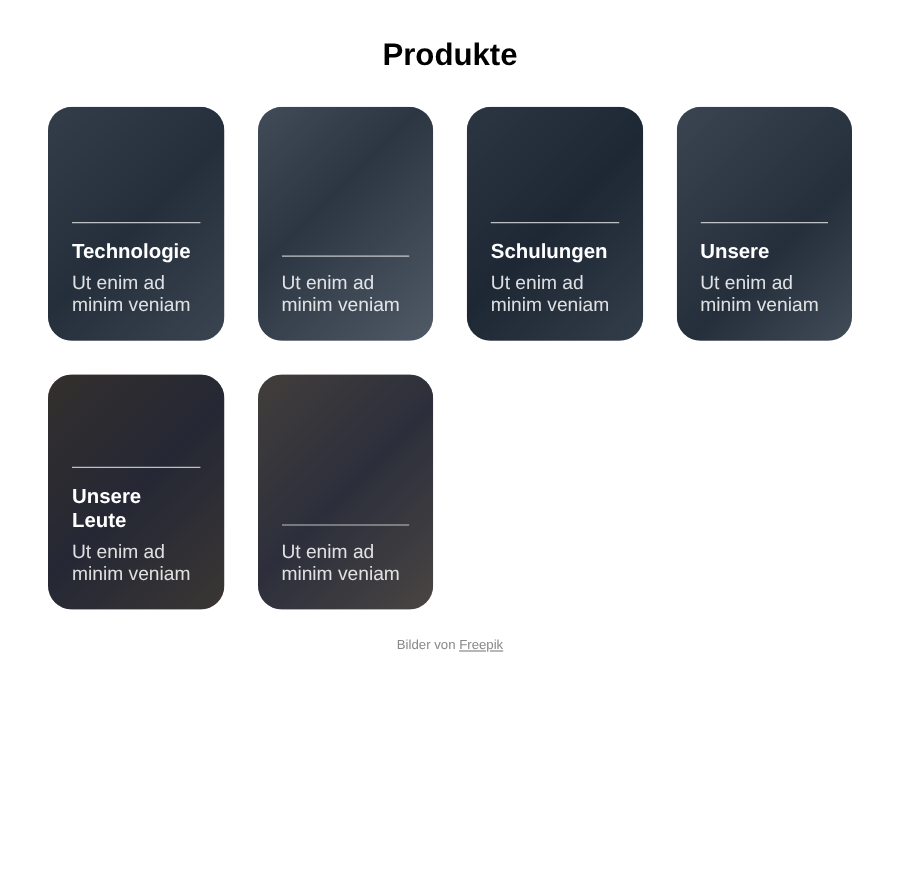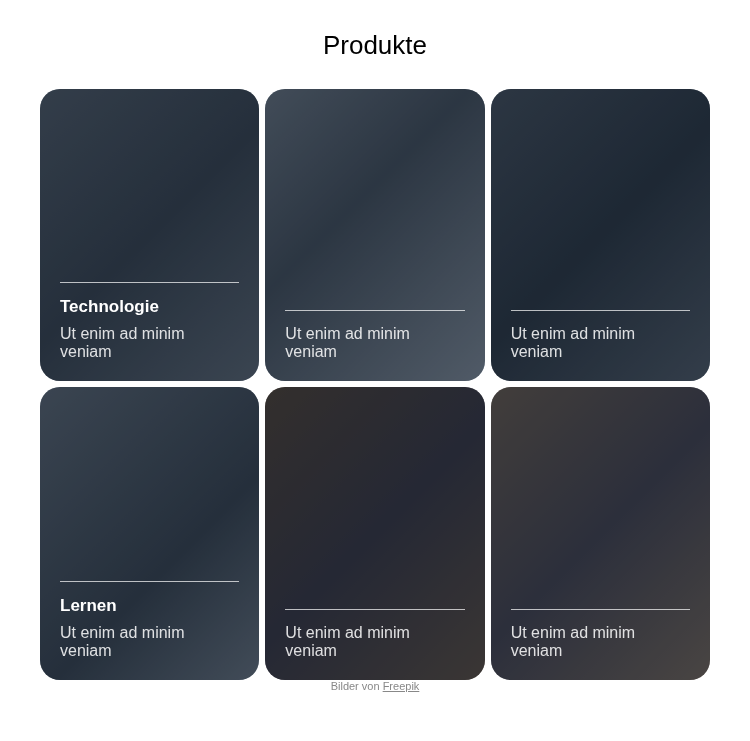--- a/index.html
+++ b/index.html
@@ -9,28 +9,28 @@
 }
 body {
   font-family: -apple-system, BlinkMacSystemFont, "Segoe UI", Arial, sans-serif;
   background: #ffffff;
   width: 750px;
   padding: 30px 40px 20px;
 }
 .page-title {
   text-align: center;
   font-size: 26px;
-  font-weight: 400;
+  font-weight: 700;
   color: #000;
   margin-bottom: 28px;
 }
 .grid {
   display: grid;
-  grid-template-columns: repeat(3, 1fr);
-  gap: 6px;
+  grid-template-columns: repeat(4, 1fr);
+  gap: 28px;
 }
 .card {
   position: relative;
   border-radius: 20px;
   overflow: hidden;
   aspect-ratio: 210 / 280;
   display: flex;
   flex-direction: column;
   justify-content: flex-end;
   padding: 20px;
@@ -62,20 +62,21 @@
   margin-bottom: 8px;
 }
 .card-sub {
   font-size: 16px;
   color: rgba(255,255,255,0.85);
 }
 .attribution {
   text-align: center;
   font-size: 11px;
   color: #888;
+  margin-top: 24px;
 }
 .attribution a {
   color: #888;
   text-decoration: underline;
 }
 
 .bg1 { background: linear-gradient(135deg,#5a6a7a 0%,#3a4a5a 50%,#6a7a8a 100%); }
 .bg2 { background: linear-gradient(135deg,#7a8a9a 0%,#4a5a6a 40%,#9aaaba 100%); }
 .bg3 { background: linear-gradient(135deg,#4a5a6a 0%,#2a3a4a 50%,#5a6a7a 100%); }
 .bg4 { background: linear-gradient(135deg,#6a7a8a 0%,#3a4a5a 60%,#7a8a9a 100%); }
@@ -106,39 +107,41 @@
       <hr class="card-divider">
       <div class="card-sub">Ut enim ad minim veniam</div>
     </div>
   </div>
 
   <div class="card">
     <div class="card-bg bg3"></div>
     <div class="card-overlay"></div>
     <div class="card-content">
       <hr class="card-divider">
+      <div class="card-title">Schulungen</div>
       <div class="card-sub">Ut enim ad minim veniam</div>
     </div>
   </div>
 
   <div class="card">
     <div class="card-bg bg4"></div>
     <div class="card-overlay"></div>
     <div class="card-content">
       <hr class="card-divider">
-      <div class="card-title">Lernen</div>
+      <div class="card-title">Unsere</div>
       <div class="card-sub">Ut enim ad minim veniam</div>
     </div>
   </div>
 
   <div class="card">
     <div class="card-bg bg5"></div>
     <div class="card-overlay"></div>
     <div class="card-content">
       <hr class="card-divider">
+      <div class="card-title">Unsere Leute</div>
       <div class="card-sub">Ut enim ad minim veniam</div>
     </div>
   </div>
 
   <div class="card">
     <div class="card-bg bg6"></div>
     <div class="card-overlay"></div>
     <div class="card-content">
       <hr class="card-divider">
       <div class="card-sub">Ut enim ad minim veniam</div>

